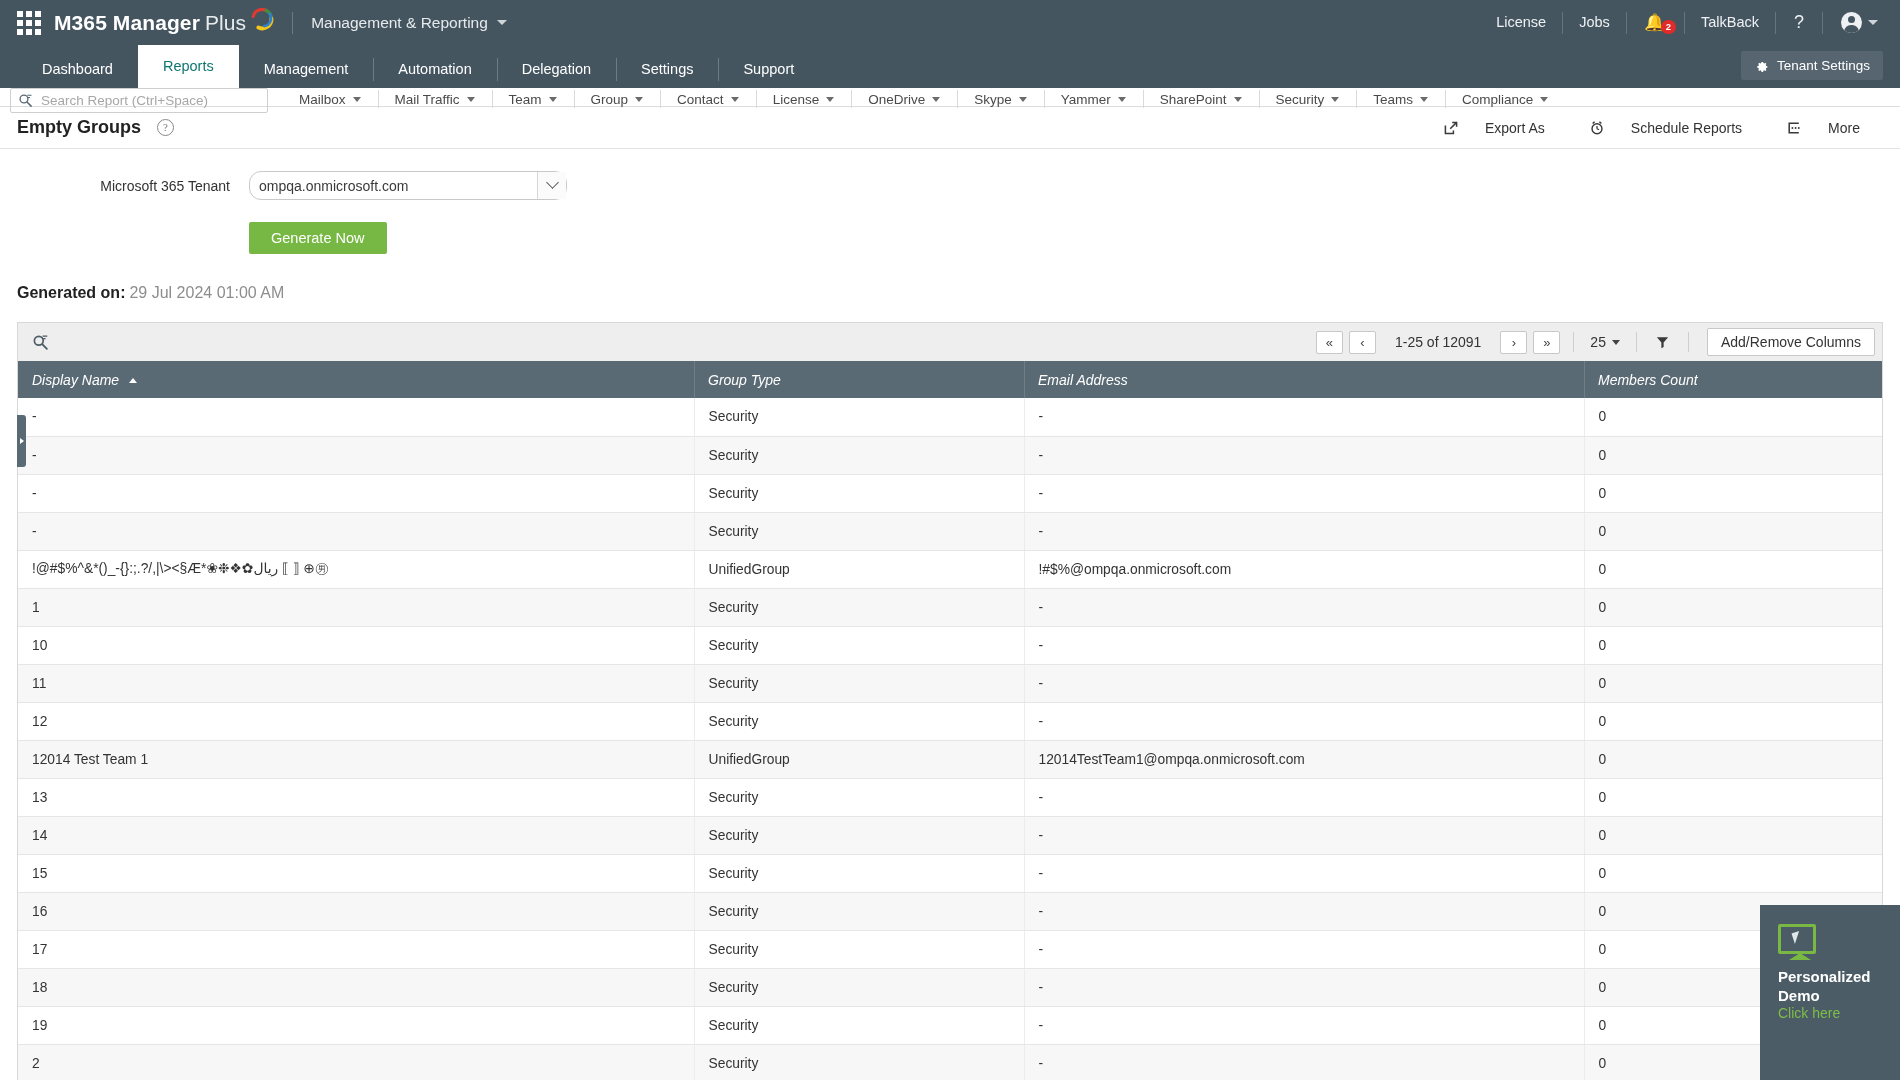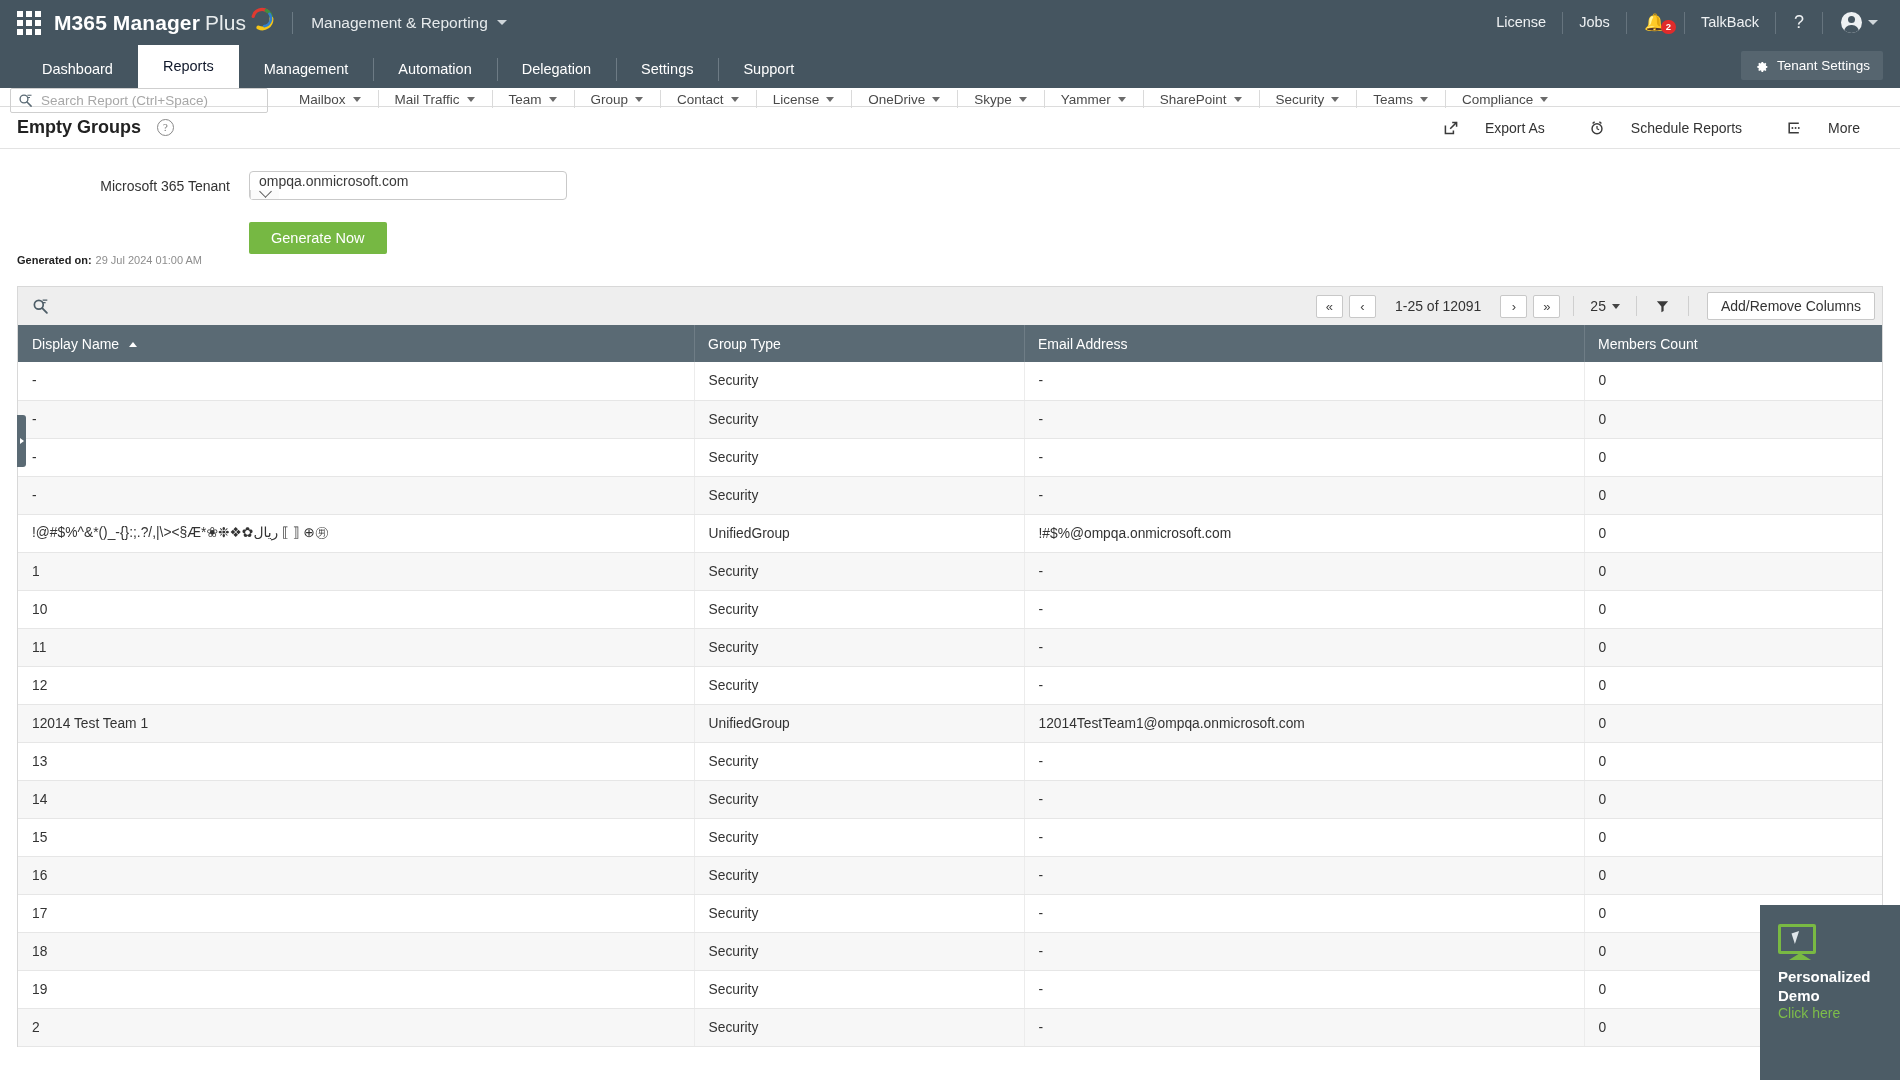--- a/index.html
+++ b/index.html
@@ -156,21 +156,21 @@
   }
   .tab + .tab::before {
     content: '';
     position: absolute;
     left: 0; top: 7px;
     width: 1px; height: 23px;
     background: #6d7b85;
   }
   .tab.active {
     background: #ffffff;
-    color: #0f172a;
+    color: #0f766e;
     height: 43px;
     line-height: 43px;
     text-align: center;
   }
   .tab.active::before { display: none; }
   .tab.active + .tab::before { display: none; }
 
   .tenant-settings {
     position: absolute;
     right: 17px; top: 6px;
@@ -290,26 +290,25 @@
     width: 232px;
     text-align: right;
     padding-right: 19px;
     font-size: 14px;
     color: #333333;
     white-space: nowrap;
   }
   .select-wrap {
     width: 318px; height: 29px;
     border: 1px solid #c9c9c9;
-    border-radius: 4px;
+    border-radius: 12px;
     display: flex;
     align-items: stretch;
     background: #fff;
     cursor: pointer;
-    flex-direction: column;
   }
   .select-val {
     flex: 1;
     font-size: 14px;
     color: #3a3a3a;
     display: flex; align-items: center;
     padding-left: 9px;
     overflow: hidden;
     white-space: nowrap;
   }
@@ -332,22 +331,23 @@
     color: #ffffff;
     border: none;
     font-size: 14.5px;
     font-family: "Liberation Sans", sans-serif;
     padding: 8px 22px;
     border-radius: 2px;
     cursor: pointer;
   }
 
   .genon {
+    margin-top: 30px;
     padding-left: 17px;
-    font-size: 11px;
+    font-size: 16px;
     color: #222222;
     font-weight: bold;
   }
   .genon span.val { font-weight: normal; color: #8d8d8d; margin-left: 4px; }
 
   
   .tablewrap { margin: 20px 17px 0 17px; border: 1px solid #d8d8d8; border-bottom: none; }
   .tbl-toolbar {
     height: 38px;
     background: #eeeeee;
@@ -410,20 +410,21 @@
     background: #5a6a74;
     color: #ffffff;
     font-size: 14px;
     font-weight: normal;
     text-align: left;
     height: 37px;
     padding: 0 0 0 14px;
     white-space: nowrap;
     cursor: pointer;
     position: relative;
+    font-style: italic;
   }
   table.grid thead th + th::before {
     content: '';
     position: absolute; left: 0; top: 0; bottom: 0;
     width: 1px; background: #6f7d86;
   }
   .sort-asc {
     display: inline-block;
     width: 0; height: 0;
     border-left: 4.5px solid transparent;

